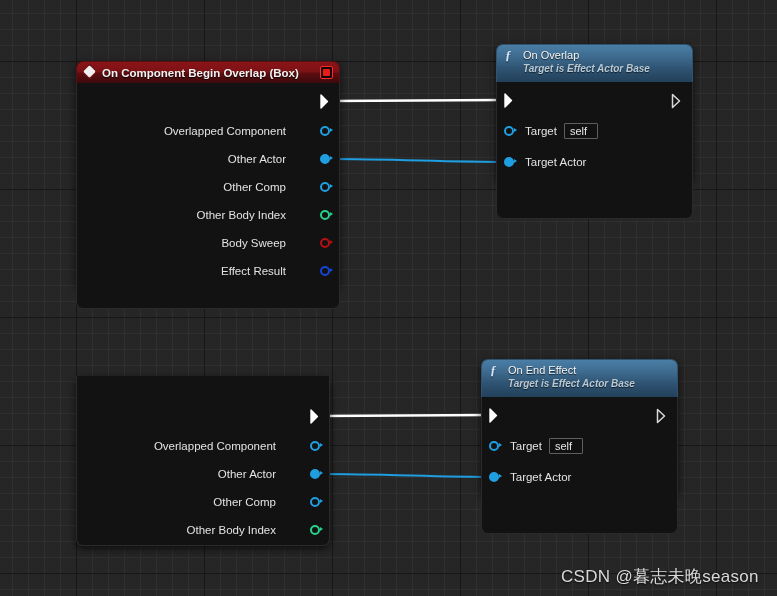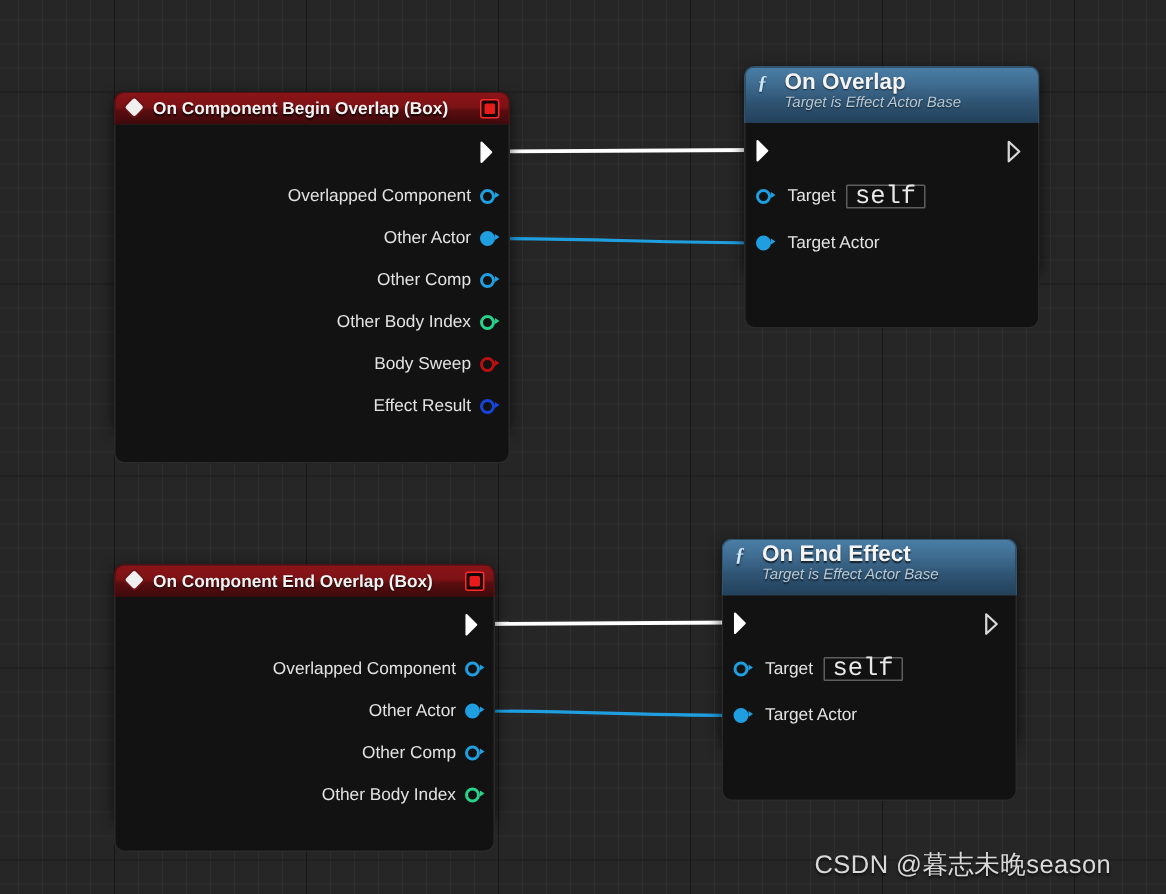--- a/index.html
+++ b/index.html
@@ -139,50 +139,51 @@
     font-style: italic;
     font-family: "Liberation Serif", serif;
     font-weight: bold;
     line-height: 14px;
     width: 12px;
     flex: 0 0 12px;
     text-shadow: 0 1px 1px rgba(0,0,0,.6);
   }
   .func .node-title {
     color: #f4f4f4;
-    font-size: 15px;
-    font-weight: bold;
+    font-size: 11px;
+    font-weight: normal;
     line-height: 14px;
     margin-left: 6px;
     text-shadow: 0 1px 1px rgba(0,0,0,.7);
     white-space: nowrap;
   }
   .func .node-subtitle {
     color: #b9c9d4;
     font-size: 10px;
     font-style: italic;
-    font-weight: normal;
+    font-weight: bold;
     margin-left: 18px;
     margin-top: 1px;
     text-shadow: 0 1px 1px rgba(0,0,0,.6);
     white-space: nowrap;
   }
 
   
   .pin-row {
     position: absolute;
     display: flex;
     align-items: center;
     height: 16px;
     white-space: nowrap;
   }
   .pin-row.out {
     right: 6px;
     flex-direction: row;
     justify-content: flex-start;
+    gap: 28px;
   }
   .pin-row.in {
     left: 8px;
   }
   .pin-label {
     color: #e3e3e3;
     font-size: 11.5px;
     line-height: 16px;
   }
   .pin-row.out .pin-label { margin-right: 6px; }
@@ -231,26 +232,25 @@
 
   
   .value-field {
     margin-left: 7px;
     min-width: 34px;
     height: 16px;
     background: #111;
     border: 1px solid #5e5e5e;
     border-radius: 1px;
     color: #e9e9e9;
-    font-size: 17px;
+    font-size: 11px;
     line-height: 15px;
     padding: 0 5px;
     box-sizing: border-box;
     text-align: left;
-    font-family: Liberation Mono, monospace;
   }
 
   
   #watermark {
     position: absolute;
     color: #d9d9d9;
     font-size: 17px;
     letter-spacing: .3px;
     text-shadow: 0 1px 2px rgba(0,0,0,.7);
     white-space: nowrap;
@@ -379,25 +379,20 @@
           <span class="ring"></span>
             <span class="arrow"></span>
         </span>
         <span class="pin-label">Target Actor</span>
       </div>
 
     </div>
   </div>
 
   <div class="node event" style="left:76px; top:376px; width:254px; height:170px;">
-    <div class="node-header">
-      <span class="diamond-icon"></span>
-      <span class="node-title">On Component End Overlap (Box)</span>
-      <span class="delegate-box"></span>
-    </div>
     <div class="node-body">
 
       <div class="exec-row" style="right:8px; top:32px;">
         <span class="execpin">
           <svg width="12" height="15" viewBox="0 0 12 15">
             <path d="M1 1 L7.5 7.5 L1 14 Z" fill="#ffffff" stroke="#ffffff" stroke-width="1.4" stroke-linejoin="round"></path>
           </svg>
         </span>
       </div>
 
@@ -475,15 +470,15 @@
         <span class="datapin filled" style="color:#1f9ee0;">
           <span class="ring"></span>
             <span class="arrow"></span>
         </span>
         <span class="pin-label">Target Actor</span>
       </div>
 
     </div>
   </div>
 
-  <div id="watermark" style="left:543px; top:565px;text-align:center;">CSDN @暮志未晚season</div>
+  <div id="watermark" style="left:561px; top:565px;text-align:center;">CSDN @暮志未晚season</div>
 
 </div>
 
 </body></html>

